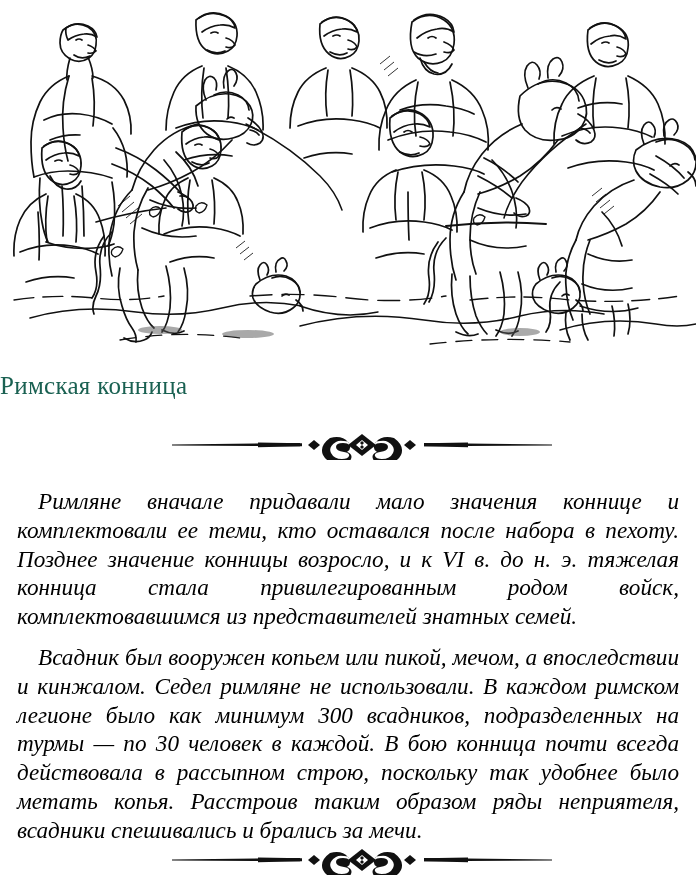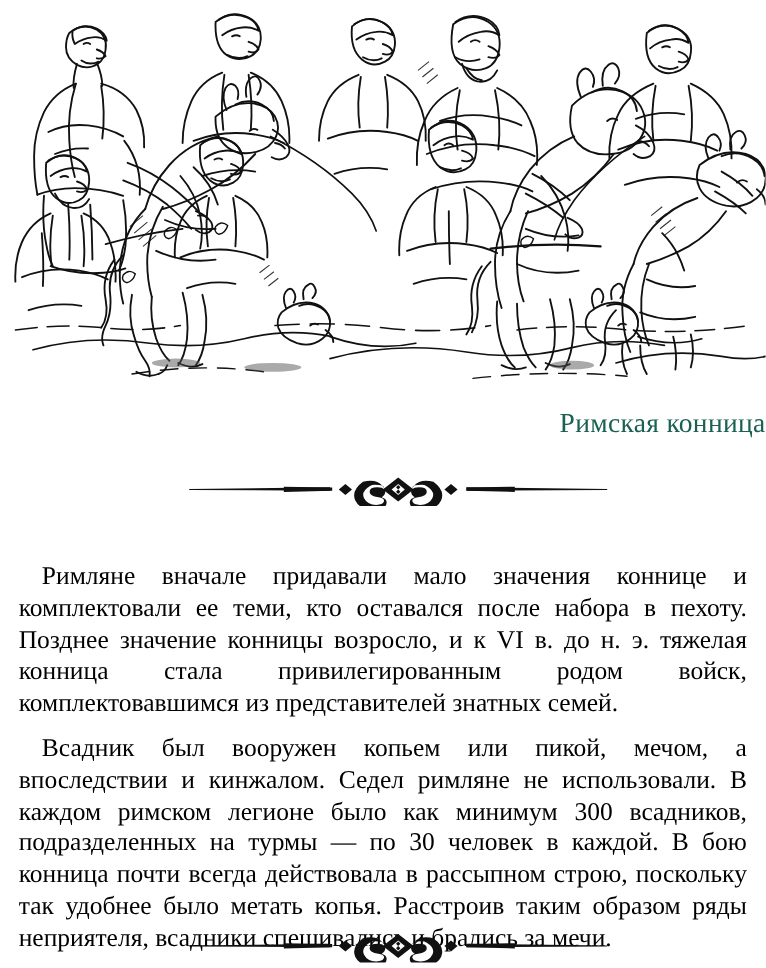--- a/index.html
+++ b/index.html
@@ -29,21 +29,21 @@
     width: 696px;
     height: 352px;
   }
 
   
   .caption {
     position: absolute;
     left: 0;
     top: 371px;
     width: 696px;
-    text-align: right;
+    text-align: left;
     font-family: "Liberation Serif", "DejaVu Serif", serif;
     font-size: 25px;
     line-height: 30px;
     letter-spacing: 0.3px;
     white-space: nowrap;
   }
 
   
   .divider {
     position: absolute;
@@ -52,22 +52,23 @@
     height: 30px;
   }
   .divider svg { display: block; width: 696px; height: 30px; }
   #divider-top { top: 430px; }
   #divider-bottom { top: 845px; }
 
   
   .body-text {
     position: absolute;
     left: 17px;
-    top: 510px;
+    top: 487px;
     width: 662px;
+    font-style: italic;
   }
   .para {
     margin: 0;
     text-align: justify;
     text-justify: inter-word;
     font-size: 23.2px;
     line-height: 28.8px;
     text-indent: 21px;
     hyphens: manual;
     -webkit-hyphens: manual;

